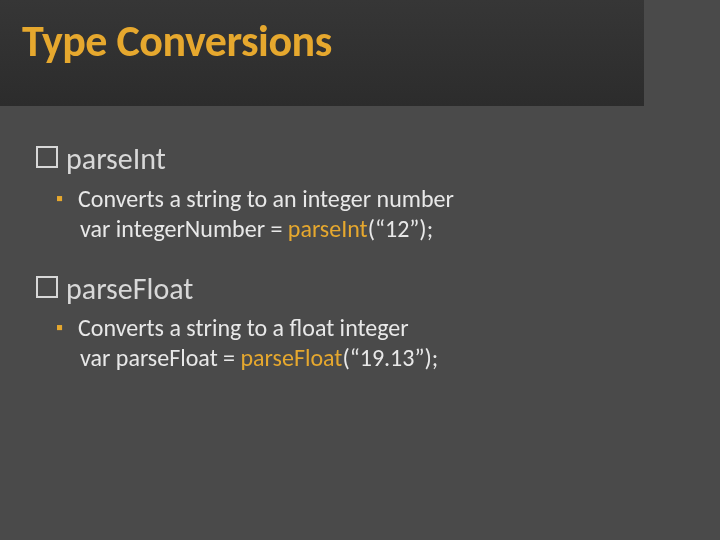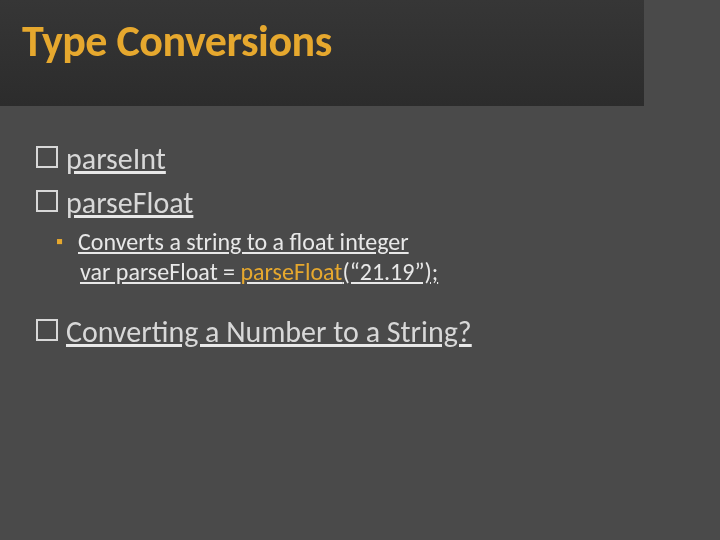--- a/index.html
+++ b/index.html
@@ -34,21 +34,20 @@
     letter-spacing: -0.5px;
   }
   .content {
     position: absolute;
     top: 140px;
     left: 36px;
     right: 40px;
     color: #e8e8e8;
     font-size: 26px;
     line-height: 1.25;
-    text-decoration: underline;
   }
   .h2 {
     color: #d8d8d8;
     font-size: 30px;
     margin: 0 0 6px 0;
     font-weight: 400;
   }
   .h2 .box {
     display: inline-block;
     width: 18px;
@@ -80,28 +79,29 @@
 
   <div class="title-band">
     <h1>Type Conversions</h1>
   </div>
 
   <div class="content">
 
     <div class="h2">
       <span class="box"></span><span>parseInt</span>
     </div>
+    <div class="sub">
+      <span class="bullet">▪</span><span>Converts a string to an integer number</span><br>
+      <span>var integerNumber = </span><span class="accent">parseInt</span><span>(“12”);</span>
+    </div>
 
     <div class="h2">
       <span class="box"></span><span>parseFloat</span>
     </div>
     <div class="sub">
       <span class="bullet">▪</span><span>Converts a string to a float integer</span><br>
-      <span>var parseFloat = </span><span class="accent">parseFloat</span><span>(“21.19”);</span>
+      <span>var parseFloat = </span><span class="accent">parseFloat</span><span>(“19.13”);</span>
     </div>
 
-    <div class="h2">
-      <span class="box"></span><span>Converting a Number to a String?</span>
-    </div>
 
   </div>
 
 </div>
 
 </body></html>

